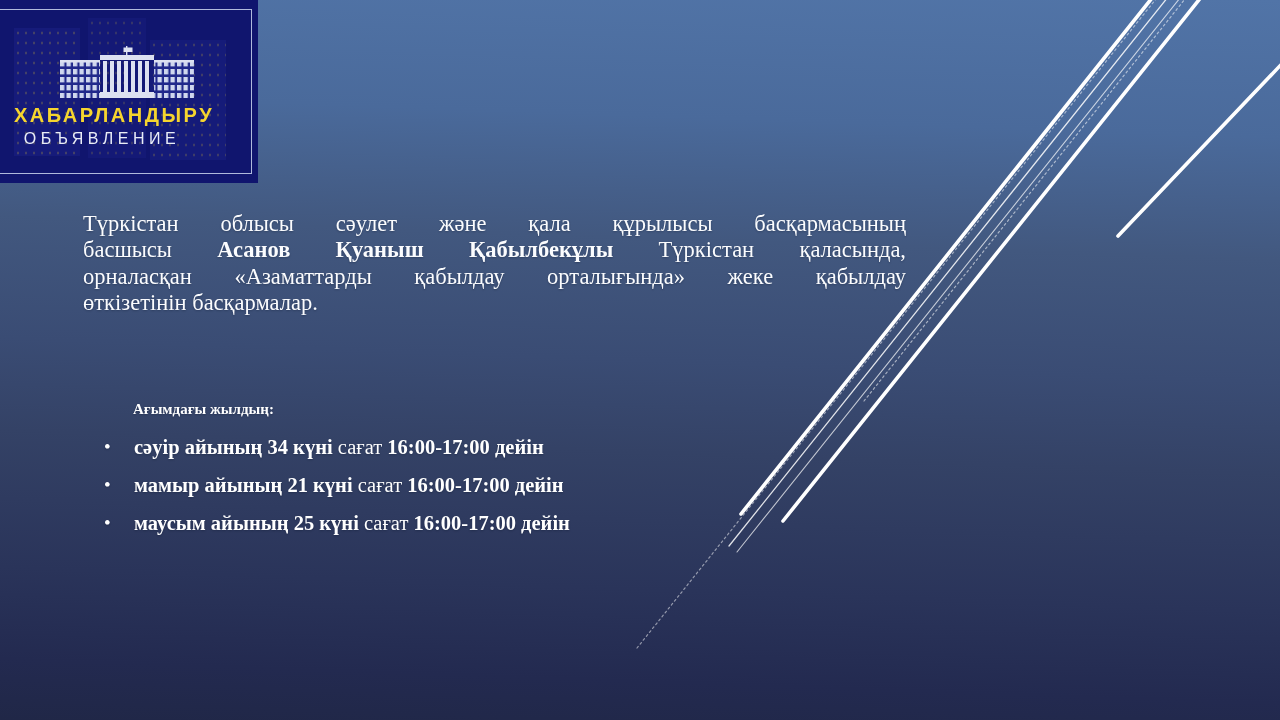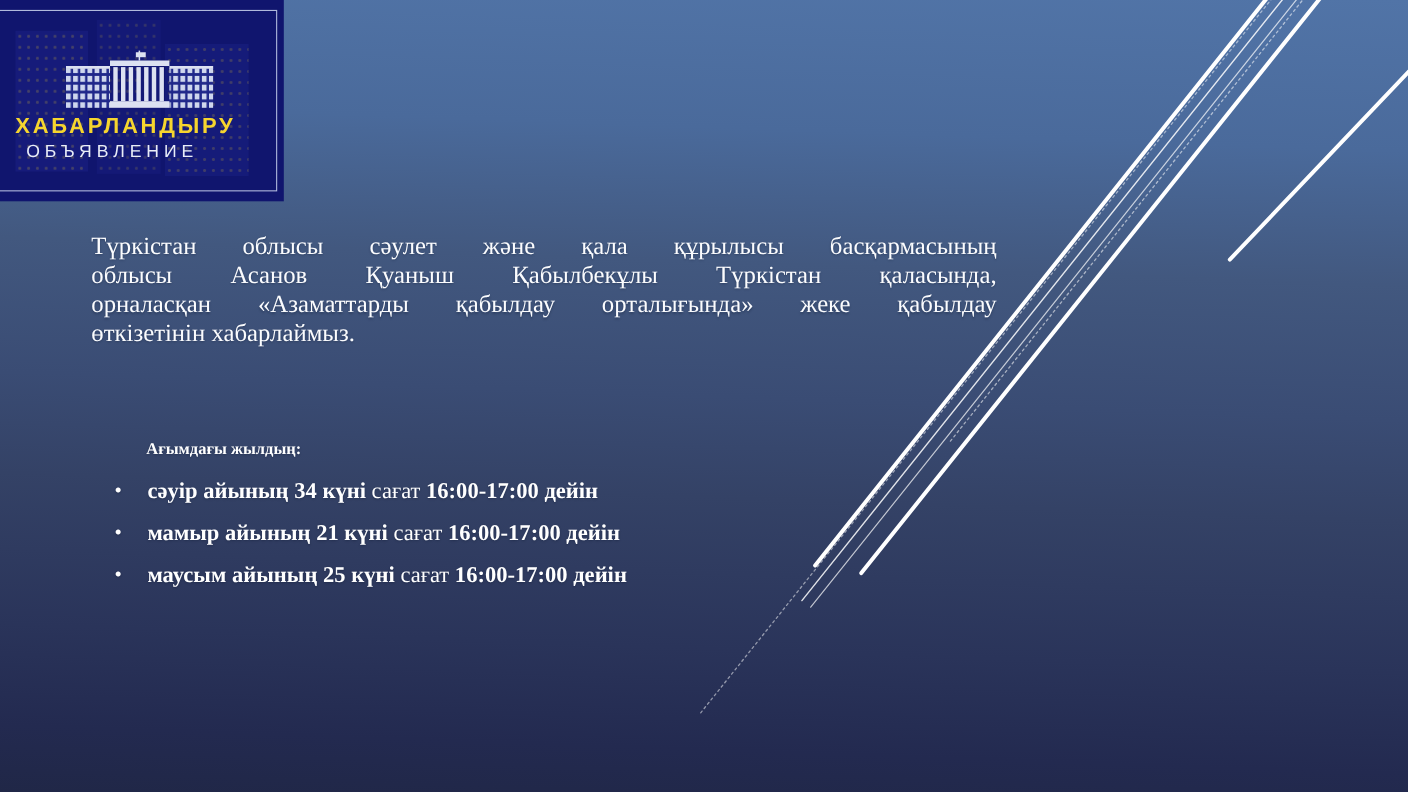--- a/index.html
+++ b/index.html
@@ -35,21 +35,21 @@
   .title{position:absolute;left:270px;top:62px;width:680px;text-align:center;
        color:#ffffff;font-size:42px;line-height:55px;
        text-shadow:0 2px 3px rgba(10,20,40,.35);}
 
   
   .body-par{position:absolute;left:83px;top:211px;width:823px;
        color:#fbfcfe;font-size:22.5px;line-height:26.4px;
        text-shadow:0 1px 2px rgba(10,20,40,.3);}
   .jline{text-align:justify;text-align-last:justify;}
   .jline.short{width:760px;}
-  .body-par b{font-weight:normal;}
+  .body-par b{font-weight:bold;}
 
   
   .schedule-heading{position:absolute;left:133px;top:401px;
        color:#ffffff;font-size:15px;font-weight:bold;
        text-shadow:0 1px 2px rgba(10,20,40,.3);}
   .bullets{position:absolute;left:104px;top:434px;color:#ffffff;
        text-shadow:0 1px 2px rgba(10,20,40,.3);}
   .bullet-item{display:flex;font-size:20.5px;line-height:26px;margin-bottom:12px;}
   .dot{width:30px;flex:0 0 30px;font-size:19px;}
   .bi-text b{font-weight:bold;}
@@ -104,23 +104,23 @@
       </g>
     </svg>
 
     <div class="logo-line1">ХАБАРЛАНДЫРУ</div>
     <div class="logo-line2">ОБЪЯВЛЕНИЕ</div>
   </div>
 
 
   <div class="body-par">
     <div class="jline">Түркістан облысы сәулет және қала құрылысы басқармасының</div>
-    <div class="jline"><span>облысы</span> <b>Асанов Қуаныш Қабылбекұлы</b> <span>Түркістан қаласында,</span></div>
+    <div class="jline"><span>басшысы</span> <b>Асанов Қуаныш Қабылбекұлы</b> <span>Түркістан қаласында,</span></div>
     <div class="jline">орналасқан «Азаматтарды қабылдау орталығында» жеке қабылдау</div>
-    <div>өткізетінін хабарлаймыз.</div>
+    <div>өткізетінін басқармалар.</div>
   </div>
 
   <div class="schedule-heading">Ағымдағы жылдың:</div>
 
   <div class="bullets">
     <div class="bullet-item">
       <span class="dot">•</span>
       <span class="bi-text"><b>сәуір айының 34 күні</b> <span>сағат</span> <b>16:00-17:00 дейін</b></span>
     </div>
     <div class="bullet-item">

